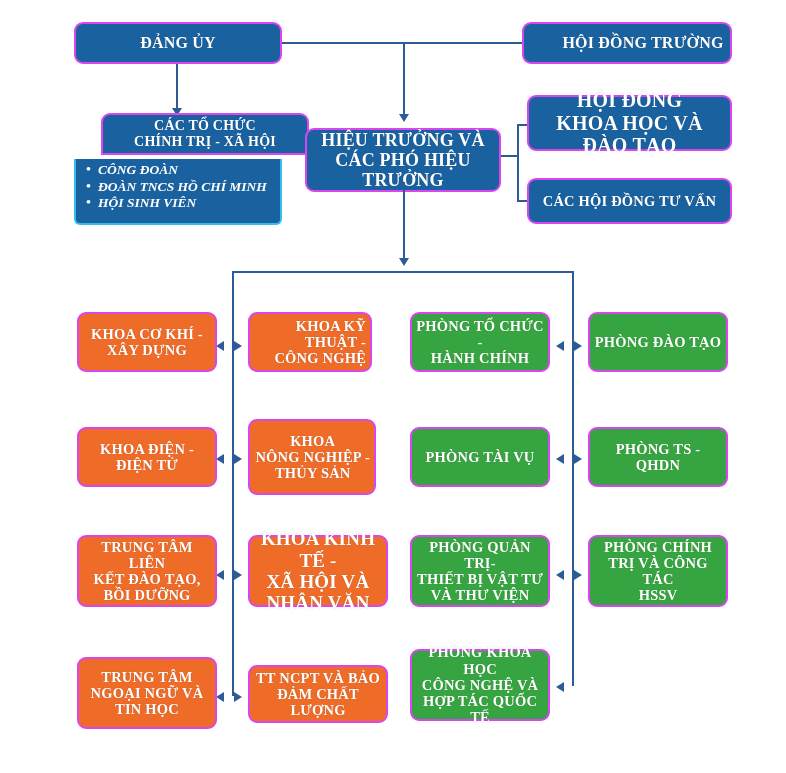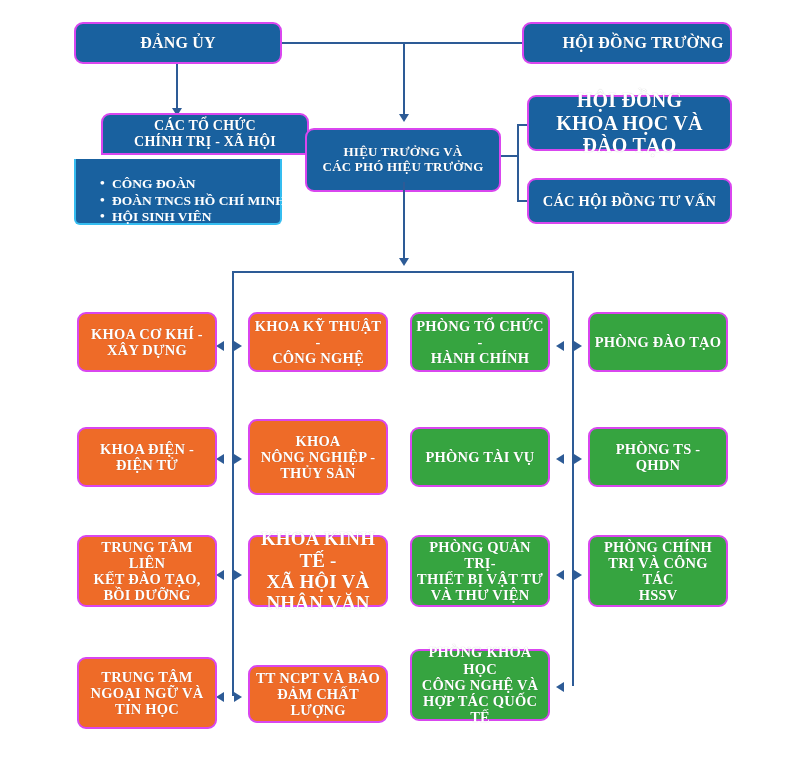--- a/index.html
+++ b/index.html
@@ -34,21 +34,21 @@
     box-sizing:border-box;
     border:2px solid #35bdf0;
     border-top:none;
     border-radius:0 0 6px 6px;
     background:#19619f;
     color:#fff;
     font-weight:bold;
     font-family:"Liberation Serif",serif;
     padding:3px 4px 4px 8px;
   }
-  .list ul{margin:14px;padding:0;list-style:none;}
+  .list ul{margin:0;padding:0;list-style:none;font-style:italic;}
   .list li{position:relative;padding-left:14px;line-height:1.24;white-space:nowrap;}
   .list li:before{content:"\2022";position:absolute;left:2px;top:-1px;}
 
   
   .ln{position:absolute;background:#2d5b96;}
   .vl{width:2px;}
   .hl{height:2px;}
 
   .arw{position:absolute;width:0;height:0;}
   .arw-d{border-left:5px solid transparent;border-right:5px solid transparent;border-top:8px solid #2d5b96;}
@@ -82,21 +82,21 @@
   </div>
 
   <div class="list" style="left:74px;top:159px;width:208px;height:66px;font-size:13.5px;">
     <ul>
       <li>CÔNG ĐOÀN</li>
       <li>ĐOÀN TNCS HỒ CHÍ MINH</li>
       <li>HỘI SINH VIÊN</li>
     </ul>
   </div>
 
-  <div class="box blue" style="left:305px;top:128px;width:196px;height:64px;font-size:13px;">
+  <div class="box blue" style="left:305px;top:128px;width:196px;height:64px;font-size:18px;">
     <span>HIỆU TRƯỞNG VÀ
 CÁC PHÓ HIỆU TRƯỞNG</span>
   </div>
 
   <div class="ln hl" style="left:501px;top:155px;width:18px;"></div>
   <div class="ln vl" style="left:517px;top:124px;height:78px;"></div>
   <div class="ln hl" style="left:517px;top:124px;width:12px;"></div>
   <div class="ln hl" style="left:517px;top:200px;width:12px;"></div>
 
   <div class="box blue" style="left:527px;top:95px;width:205px;height:56px;font-size:20px;">
@@ -131,37 +131,37 @@
   <div class="arw arw-r" style="left:574px;top:570px;"></div>
 
   <div class="arw arw-l" style="left:216px;top:692px;"></div>
   <div class="arw arw-r" style="left:234px;top:692px;"></div>
   <div class="arw arw-l" style="left:556px;top:682px;"></div>
 
   <div class="box orange" style="left:77px;top:312px;width:140px;height:60px;font-size:14.5px;">
     <span>KHOA CƠ KHÍ -
 XÂY DỰNG</span>
   </div>
-  <div class="box orange" style="left:248px;top:312px;width:140px;height:60px;font-size:14.5px;">
+  <div class="box orange" style="left:248px;top:312px;width:124px;height:60px;font-size:14.5px;text-align:right;">
     <span>KHOA KỸ THUẬT -
 CÔNG NGHỆ</span>
   </div>
   <div class="box green" style="left:410px;top:312px;width:140px;height:60px;font-size:14.5px;">
     <span>PHÒNG TỔ CHỨC -
 HÀNH CHÍNH</span>
   </div>
   <div class="box green" style="left:588px;top:312px;width:140px;height:60px;font-size:14.5px;">
     <span>PHÒNG ĐÀO TẠO</span>
   </div>
 
   <div class="box orange" style="left:77px;top:427px;width:140px;height:60px;font-size:14.5px;">
     <span>KHOA ĐIỆN -
 ĐIỆN TỬ</span>
   </div>
-  <div class="box orange" style="left:248px;top:419px;width:140px;height:76px;font-size:14.5px;">
+  <div class="box orange" style="left:248px;top:419px;width:128px;height:76px;font-size:14.5px;justify-content:flex-end;">
     <span>KHOA
 NÔNG NGHIỆP -
 THỦY SẢN</span>
   </div>
   <div class="box green" style="left:410px;top:427px;width:140px;height:60px;font-size:14.5px;">
     <span>PHÒNG TÀI VỤ</span>
   </div>
   <div class="box green" style="left:588px;top:427px;width:140px;height:60px;font-size:14.5px;">
     <span>PHÒNG TS - QHDN</span>
   </div>

